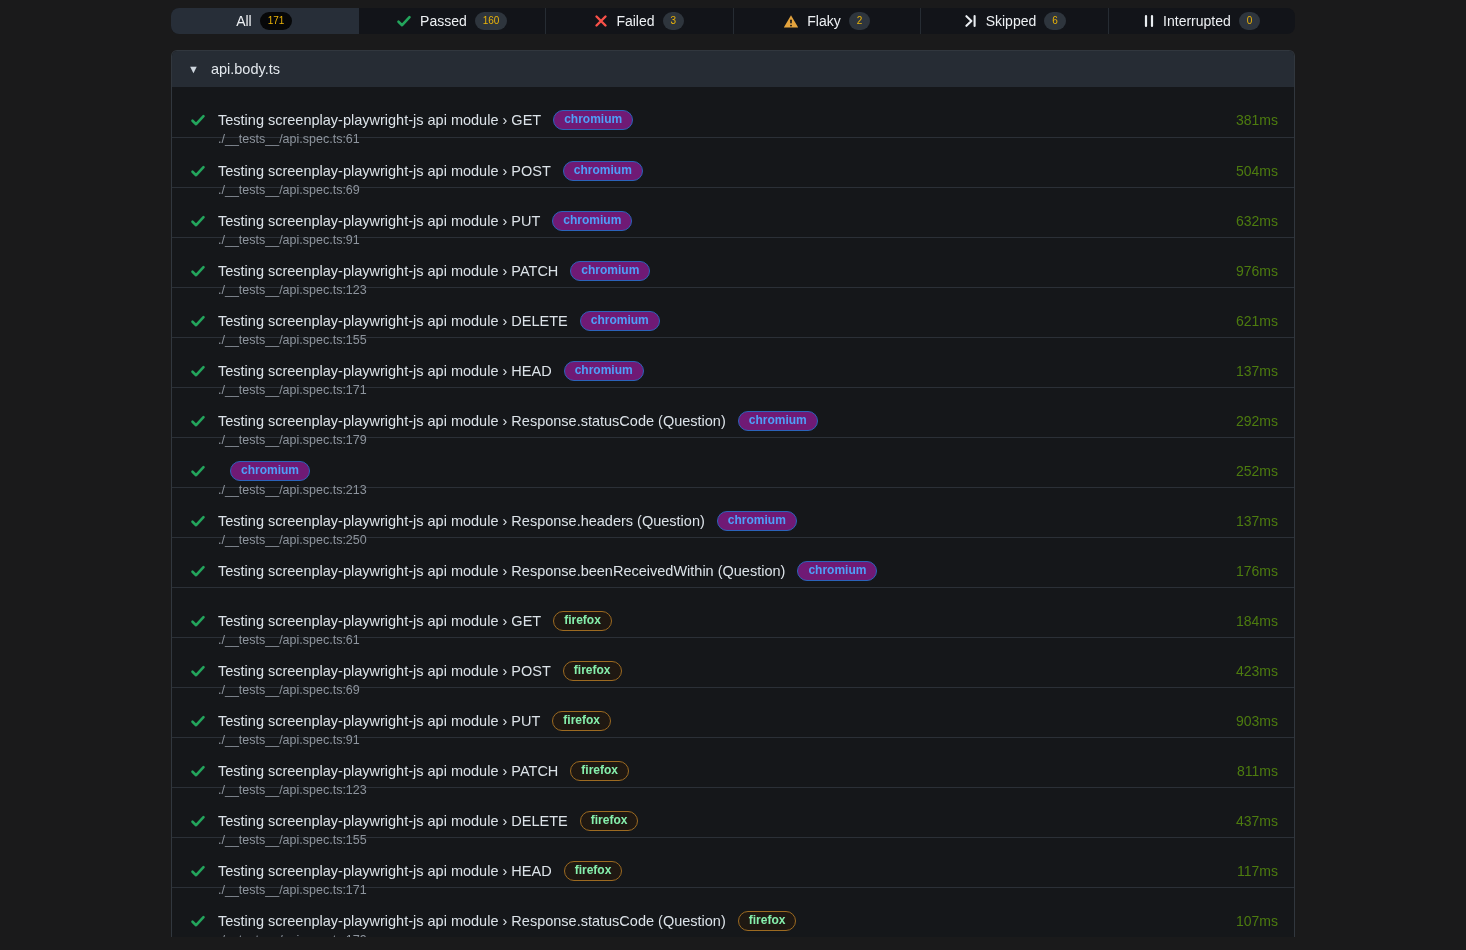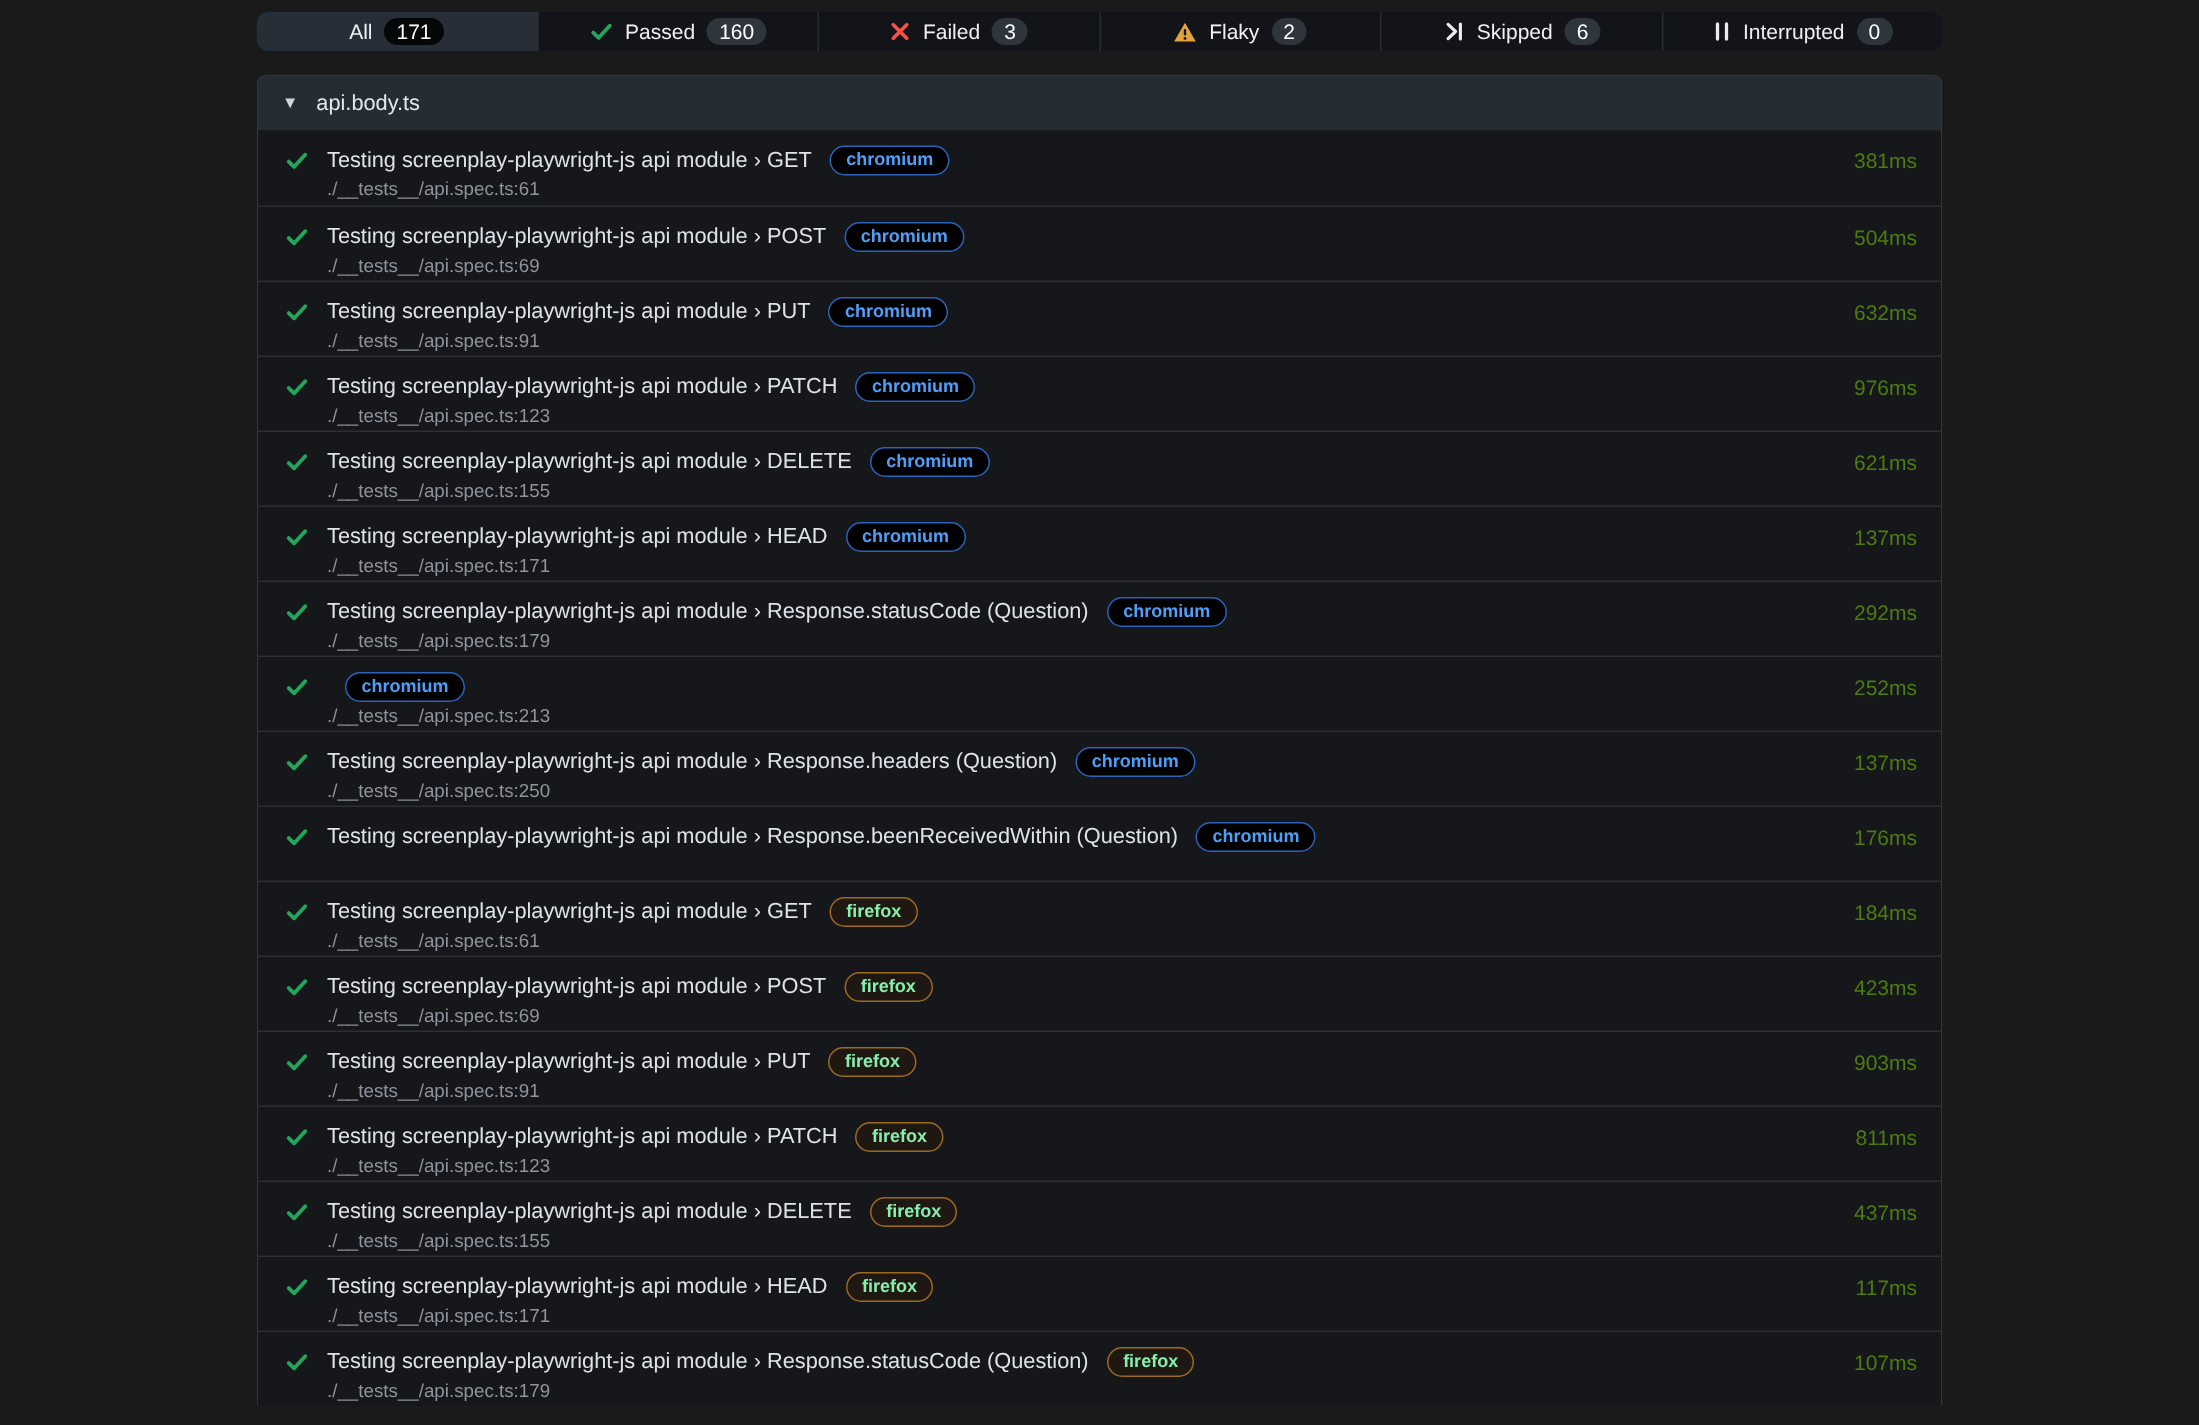--- a/index.html
+++ b/index.html
@@ -19,53 +19,53 @@
   .tab{
     flex:1;display:flex;align-items:center;justify-content:center;
     gap:8px;cursor:pointer;border-right:1px solid #262c33;
     color:#eef1f4;font-size:14px;font-weight:500;
   }
   .tab:last-child{border-right:none;}
   .tab.selected{background:#272e38;border-right-color:#272e38;}
   .tab-icon{display:inline-flex;align-items:center;}
   .tab-icon svg{display:block;}
   .count-pill{
-    background:#2e353d;color:#ffffff;border-radius:10px;
-    padding:1px 8px;font-size:14px;font-weight:500;line-height:16px;
+    background:#2e353d;color:#eab308;border-radius:10px;
+    padding:1px 8px;font-size:10px;font-weight:500;line-height:16px;
   }
   .tab.selected .count-pill{background:#060708;}
 
   
   .panel{
     margin-top:16px;
     border:1px solid #31373e;border-bottom:none;
     border-radius:6px 6px 0 0;overflow:hidden;
   }
   .group-header{
     height:36px;background:#262c34;display:flex;align-items:center;
     padding:0 16px;gap:12px;cursor:pointer;
   }
   .tri{color:#ced6de;font-size:11px;line-height:1;}
   .group-name{color:#e3e8ed;font-size:14.5px;font-weight:500;}
 
   .row{
     display:block;height:50px;background:#15171a;
     border-top:1px solid #2b3037;text-decoration:none;cursor:pointer;
-    box-sizing:border-box;padding-top:9px;
+    box-sizing:border-box;padding-top:22px;
   }
   .row:first-of-type{border-top:none;}
   .row-main{display:flex;align-items:center;padding:0 16px 0 18px;height:22px;}
   .row-check{width:16px;height:16px;margin-right:12px;flex:0 0 auto;display:inline-flex;}
   .row-check svg{display:block;}
   .row-title{color:#dce3e9;font-size:14.5px;font-weight:500;white-space:nowrap;}
   .badge{
     margin-left:12px;border-radius:11px;padding:1px 10px 2px;
     font-size:12px;font-weight:700;line-height:15px;white-space:nowrap;
   }
-  .badge.chromium{color:#4f9ff8;border:1.5px solid #2b63ba;background:#000000;}
+  .badge.chromium{color:#4f9ff8;border:1.5px solid #2b63ba;background:#701a75;}
   .badge.firefox{color:#86efac;border:1.5px solid #9c6a21;background:#1f1812;}
   .row-duration{margin-left:auto;color:#4d7c0f;font-size:14px;font-weight:400;}
   .row-path{margin:1px 0 0 46px;color:#8d949d;font-size:12.5px;}
 </style>
 </head>
 <body>
 
 <div class="container">
 
   <div class="tabstrip">

